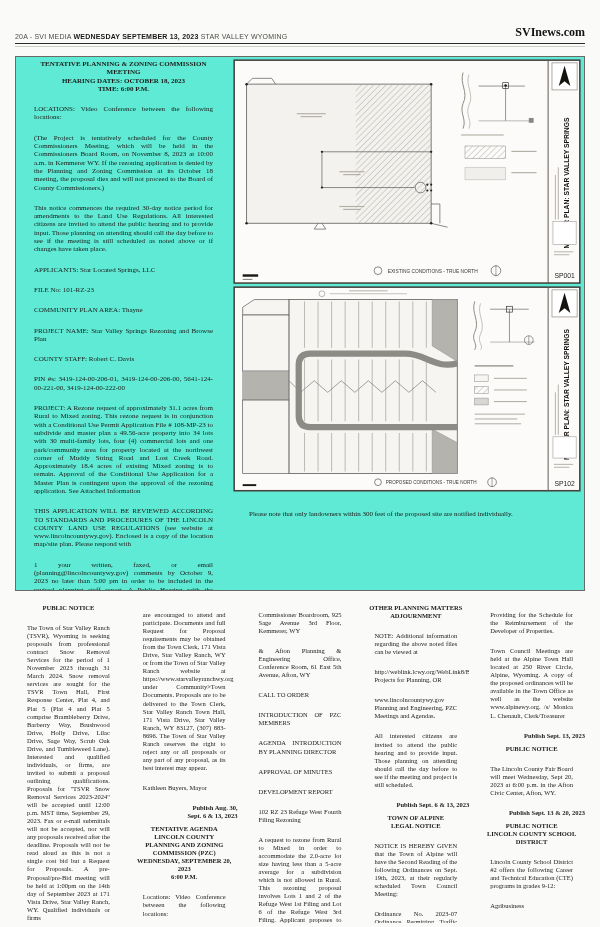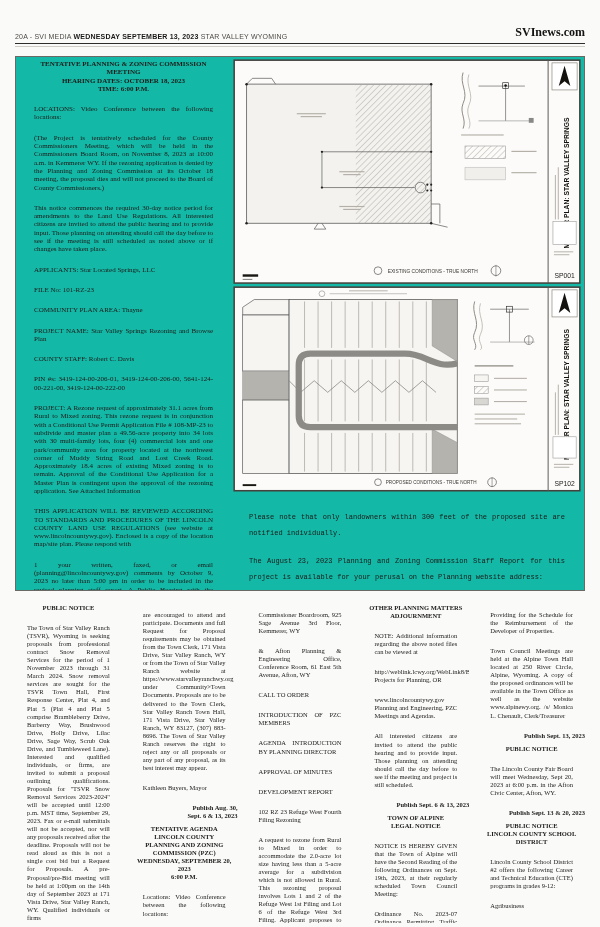--- a/index.html
+++ b/index.html
@@ -5,27 +5,27 @@
   html,body{margin:0;padding:0;background:#fafaf8;width:600px;height:927px;overflow:hidden;}
   .page{position:relative;width:600px;height:927px;color:#1c1b19;font-family:"Liberation Serif",serif;}
   
   .masthead{margin:25px 15px 0;display:flex;justify-content:space-between;align-items:flex-end;
             padding-bottom:3px;border-bottom:1.5px solid #2e2d2b;font-family:"Liberation Sans",sans-serif;}
   .mast-left{font-size:7px;color:#4c4a46;letter-spacing:.2px;}
   .mast-date{font-weight:bold;color:#191816;}
   .mast-site{font-size:12px;font-weight:bold;font-family:"Liberation Serif",serif;color:#141311;}
   .rule-light{height:1px;background:#cfccc6;margin:2px 15px 0;}
   
-  .notice-box{margin:9px 15px 0;height:533px;border:1px solid #6b6965;background:#14b8a6;
+  .notice-box{margin:9px 15px 0;height:533px;border:1px solid #6b6965;background:#5eead4;
               display:flex;overflow:hidden;}
   .nb-left{width:203px;padding:3px 6px 0 6px;font-size:7px;line-height:8.3px;overflow:hidden;}
   .nb-right{flex:1;display:flex;flex-direction:column;padding:2px 3px 0 2px;gap:2px;overflow:hidden;}
   .map{margin:0;}
   .map svg{display:block;width:100%;height:auto;}
-  .nb-footer{flex:1;display:flex;gap:16px;padding:3px 4px 0 4px;font-size:7px;line-height:16px;overflow:hidden;font-family:Liberation Mono, monospace;}
+  .nb-footer{flex:1;display:flex;gap:16px;padding:3px 4px 0 4px;font-size:7px;line-height:10px;overflow:hidden;}
   .nbf-col{flex:1;}
   .nb-footer .blk-publish{white-space:nowrap;font-size:6.6px;}
   
   .legals{margin:8px 15px 0;display:flex;gap:9px;height:324px;overflow:hidden;}
   .col{flex:1;font-size:6.5px;line-height:8.05px;overflow:hidden;}
   
   .blk{margin:12px;}
   .blk-body{text-align:justify;}
   .blk-plain{text-align:left;}
   .blk-header{font-weight:bold;text-align:center;white-space:pre-line;margin:5px 0 1px;}
@@ -218,21 +218,20 @@
           <text x="158" y="205" font-size="4.8" fill="#3c3a36">PROPOSED CONDITIONS - TRUE NORTH</text>
           <circle cx="268" cy="203" r="4.5" fill="none" stroke="#666" stroke-width="0.8"></circle>
           <line x1="268" y1="198" x2="268" y2="208" stroke="#666" stroke-width="0.6"></line>
           <line x1="10" y1="206" x2="24" y2="206" stroke="#1a1813" stroke-width="2"></line>
         </svg>
       </figure>
 
       <div class="nb-footer">
         <div class="nbf-col">
             <p class="blk blk-body">Please note that only landowners within 300 feet of the proposed site are notified individually.</p>
-            <p class="blk blk-body">The August 23, 2023 Planning and Zoning Commission Staff Report for this project is available for your perusal on the Planning website address:</p>
           </div>
       </div>
     </div>
   </div>
 
   <div class="legals">
     <div class="col">
         <p class="blk blk-header">PUBLIC NOTICE</p>
         <p class="blk blk-body">The Town of Star Valley Ranch (TSVR), Wyoming is seeking proposals from professional contract Snow Removal Services for the period of 1 November 2023 through 31 March 2024. Snow removal services are sought for the TSVR Town Hall, First Response Center, Plat 4, and Plat 5 (Plat 4 and Plat 5 comprise Brambleberry Drive, Barberry Way, Brushwood Drive, Holly Drive, Lilac Drive, Sage Way, Scrub Oak Drive, and Tumbleweed Lane). Interested and qualified individuals, or firms, are invited to submit a proposal outlining qualifications. Proposals for "TSVR Snow Removal Services 2023-2024" will be accepted until 12:00 p.m. MST time, September 29, 2023. Fax or e-mail submittals will not be accepted, nor will any proposals received after the deadline. Proposals will not be read aloud as this is not a single cost bid but a Request for Proposals. A pre-Proposal/pre-Bid meeting will be held at 1:00pm on the 14th day of September 2023 at 171 Vista Drive, Star Valley Ranch, WY. Qualified individuals or firms</p>
       </div>

